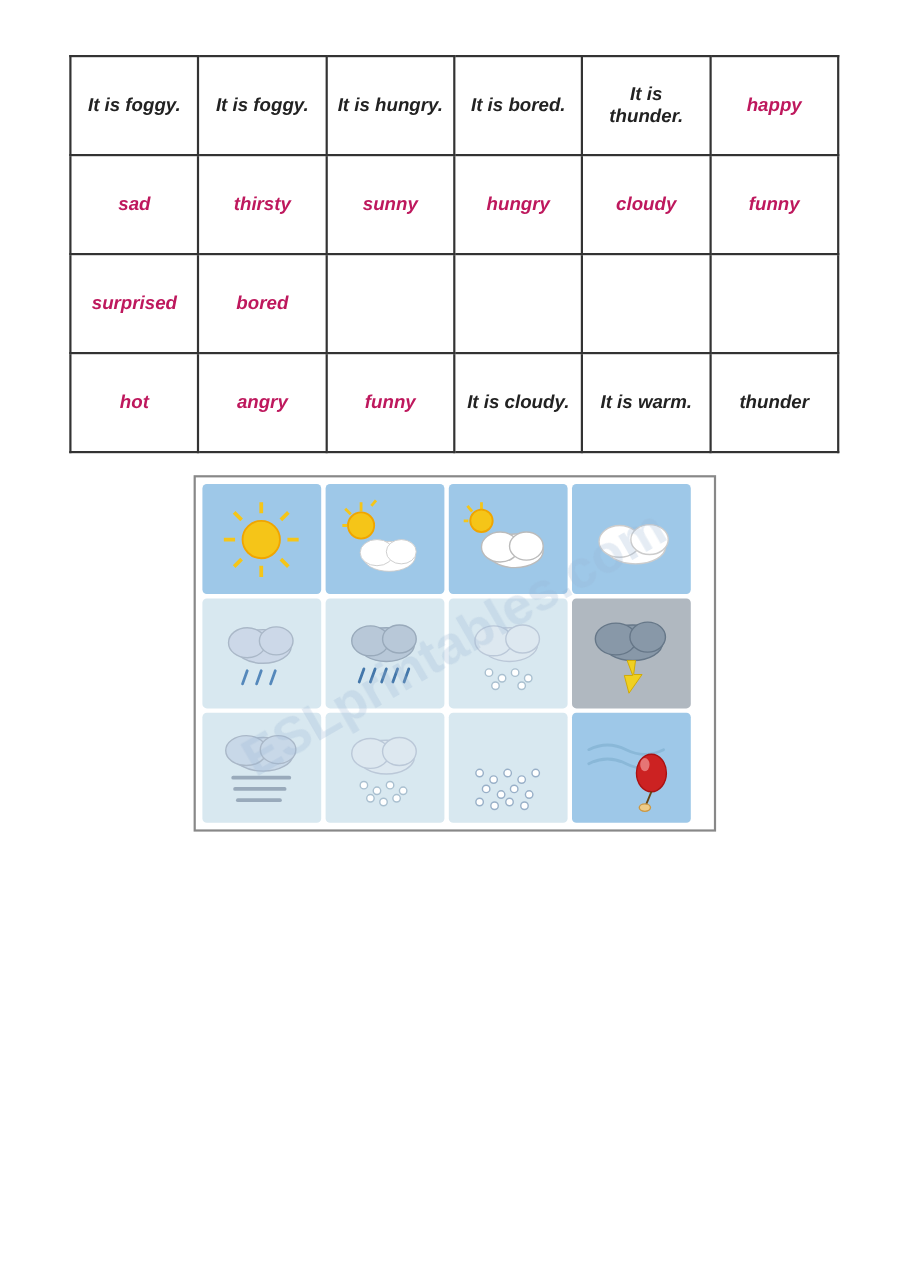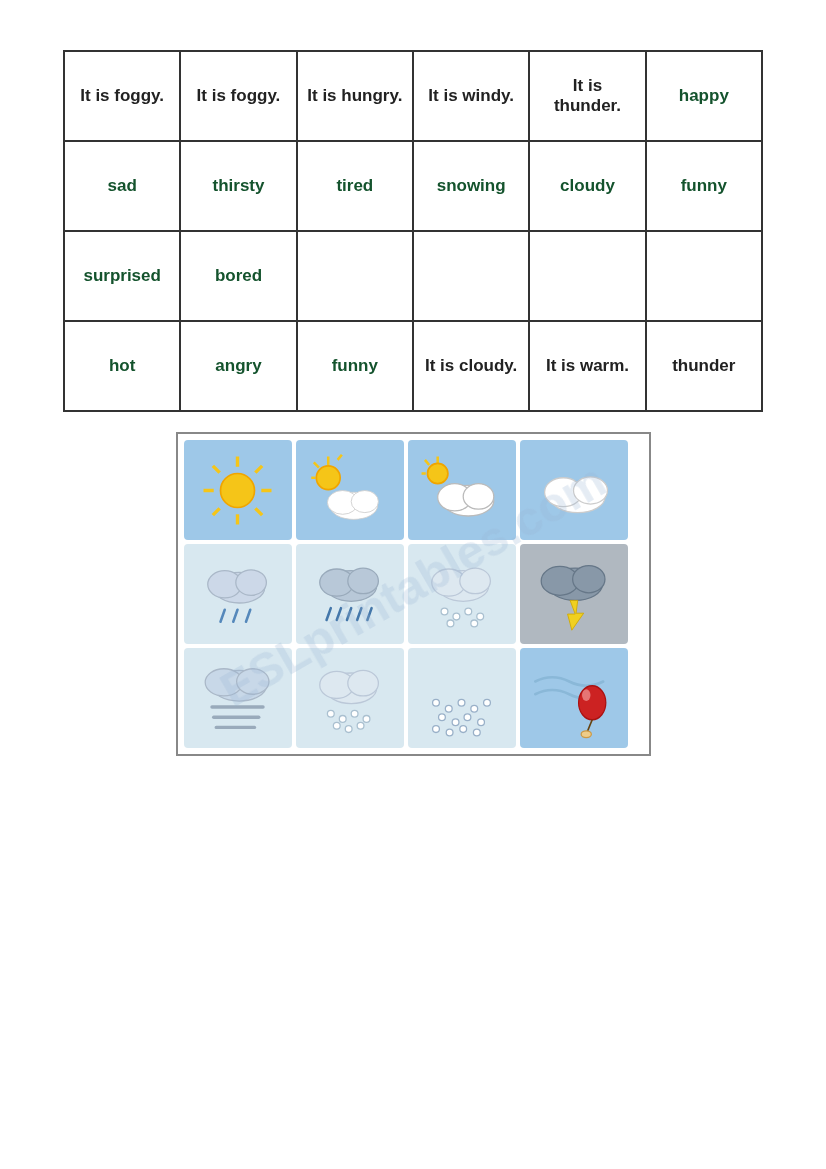--- a/index.html
+++ b/index.html
@@ -8,33 +8,34 @@
       font-family: Arial, sans-serif;
       width: 826px;
       min-height: 1169px;
       padding: 30px;
     }
 
     .word-table {
       border-collapse: collapse;
       width: 700px;
       margin: 20px auto 20px auto;
+      font-style: italic;
     }
     .word-table td {
       border: 2px solid #333;
       width: 116px;
       height: 90px;
       text-align: center;
       vertical-align: middle;
       font-size: 17px;
       font-weight: bold;
       padding: 8px;
     }
     .black-text { color: #222; }
-    .blue-text { color: #14532d; }
+    .blue-text { color: #be185d; }
 
     .image-grid-container {
       border: 2px solid #888;
       width: 475px;
       margin: 10px auto 0 auto;
       background: #fff;
       padding: 6px;
     }
     .image-grid {
       display: grid;
@@ -81,29 +82,29 @@
 <body>
 
 <div class="watermark">ESLprintables.com</div>
 
 <table class="word-table">
   <tbody id="table-body">
       <tr>
         <td class="black-text">It is foggy.</td>
         <td class="black-text">It is foggy.</td>
         <td class="black-text">It is hungry.</td>
-        <td class="black-text">It is windy.</td>
+        <td class="black-text">It is bored.</td>
         <td class="black-text">It is thunder.</td>
         <td class="blue-text">happy</td>
       </tr>
       <tr>
         <td class="blue-text">sad</td>
         <td class="blue-text">thirsty</td>
-        <td class="blue-text">tired</td>
-        <td class="blue-text">snowing</td>
+        <td class="blue-text">sunny</td>
+        <td class="blue-text">hungry</td>
         <td class="blue-text">cloudy</td>
         <td class="blue-text">funny</td>
       </tr>
       <tr>
         <td class="blue-text">surprised</td>
         <td class="blue-text">bored</td>
         <td></td>
         <td></td>
         <td></td>
         <td></td>

